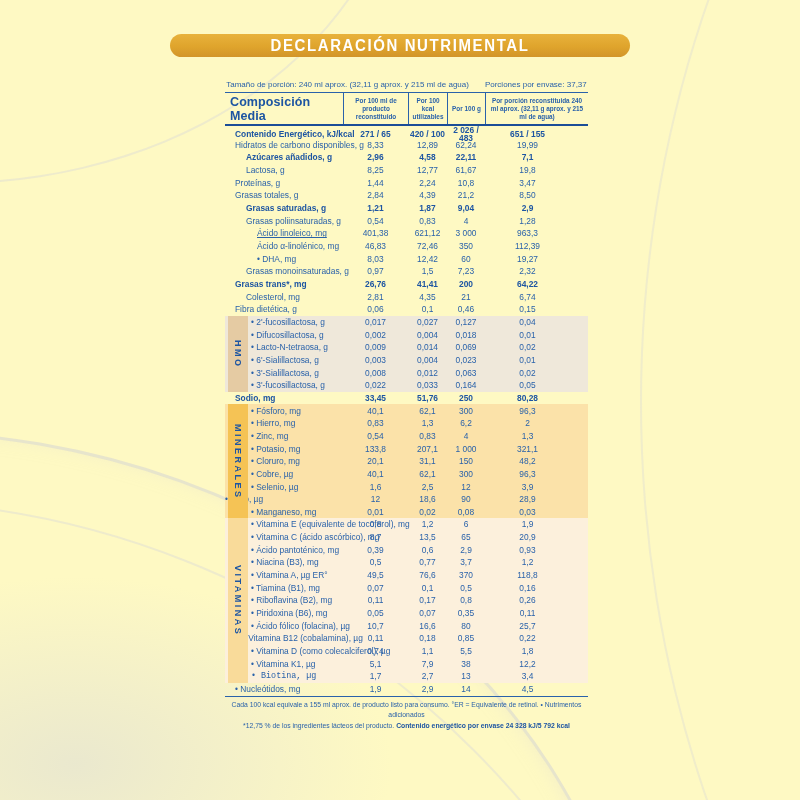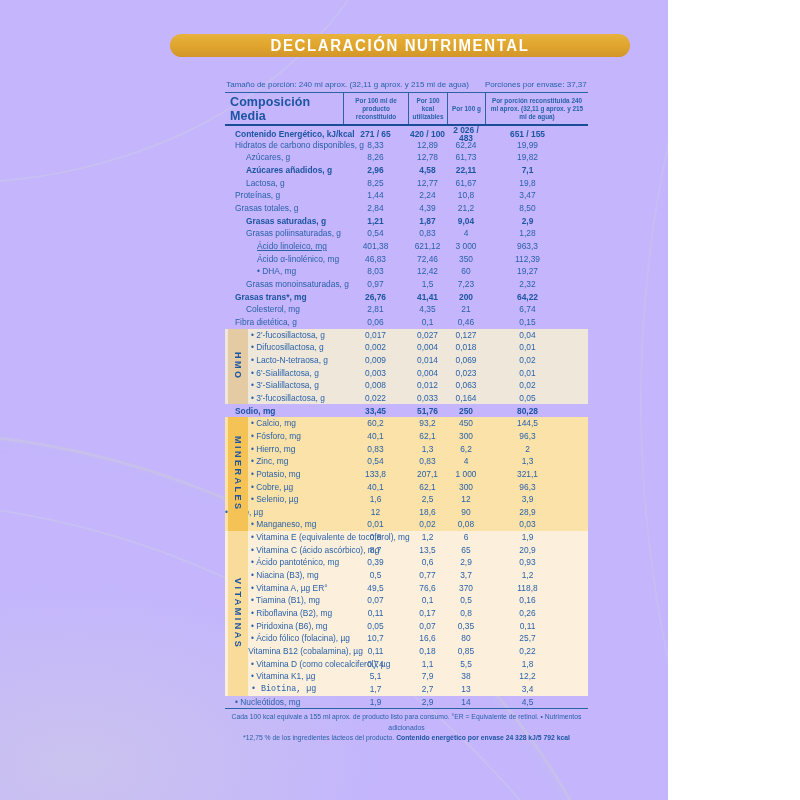--- a/index.html
+++ b/index.html
@@ -1,17 +1,17 @@
 <!DOCTYPE html>
 <html style="--blue: #2a62aa;"><head>
 <meta charset="utf-8">
 <style>
   html,body{margin:0;padding:0;}
   body{width:800px;height:800px;background:#fff;font-family:"Liberation Sans","DejaVu Sans",sans-serif;}
-  .stage{position:relative;width:668px;height:800px;overflow:hidden;background:#c4b5fd;}
+  .stage{position:relative;width:800px;height:800px;overflow:hidden;background:#fef9c3;}
 
   
   .swirl{position:absolute;border-radius:50%;pointer-events:none;}
   .sw1{width:1500px;height:1300px;left:-860px;top:430px;border:3px solid rgba(205,205,215,.45);box-shadow:0 -8px 22px rgba(205,205,215,.35) inset;}
   .sw2{width:1700px;height:1700px;left:-980px;top:500px;border:2px solid rgba(210,210,220,.35);}
   .sw3{width:1600px;height:2000px;left:640px;top:-600px;border:2px solid rgba(210,210,220,.30);}
   .sw4{width:900px;height:700px;left:-500px;top:-520px;border:2px solid rgba(210,210,220,.35);}
   .shade{position:absolute;left:0;top:560px;width:420px;height:240px;background:radial-gradient(ellipse at 18% 85%, rgba(210,212,220,.45), rgba(255,255,255,0) 65%);pointer-events:none;}
 
   
@@ -83,27 +83,20 @@
             <div class="val">2 026 / 483</div>
             <div class="val">651 / 155</div>
           </div>
           <div class="row">
             <div class="lbl" style="padding-left: 10px;">Hidratos de carbono disponibles, g</div>
             <div class="val">8,33</div>
             <div class="val">12,89</div>
             <div class="val">62,24</div>
             <div class="val">19,99</div>
           </div>
-          <div class="row">
-            <div class="lbl" style="padding-left: 21px;">Azúcares, g</div>
-            <div class="val">8,26</div>
-            <div class="val">12,78</div>
-            <div class="val">61,73</div>
-            <div class="val">19,82</div>
-          </div>
           <div class="row b">
             <div class="lbl" style="padding-left: 21px;">Azúcares añadidos, g</div>
             <div class="val">2,96</div>
             <div class="val">4,58</div>
             <div class="val">22,11</div>
             <div class="val">7,1</div>
           </div>
           <div class="row">
             <div class="lbl" style="padding-left: 21px;">Lactosa, g</div>
             <div class="val">8,25</div>
@@ -243,27 +236,20 @@
             <div class="val">51,76</div>
             <div class="val">250</div>
             <div class="val">80,28</div>
           </div>
         </div>
         <div class="section" style="background: rgb(251, 226, 169);">
           <div class="vband" style="background: rgb(245, 195, 85);">
             <span>MINERALES</span>
           </div>
           <div class="row">
-            <div class="lbl" style="padding-left: 26px;">• Calcio, mg</div>
-            <div class="val">60,2</div>
-            <div class="val">93,2</div>
-            <div class="val">450</div>
-            <div class="val">144,5</div>
-          </div>
-          <div class="row">
             <div class="lbl" style="padding-left: 26px;">• Fósforo, mg</div>
             <div class="val">40,1</div>
             <div class="val">62,1</div>
             <div class="val">300</div>
             <div class="val">96,3</div>
           </div>
           <div class="row">
             <div class="lbl" style="padding-left: 26px;">• Hierro, mg</div>
             <div class="val">0,83</div>
             <div class="val">1,3</div>
@@ -276,20 +262,27 @@
             <div class="val">0,83</div>
             <div class="val">4</div>
             <div class="val">1,3</div>
           </div>
           <div class="row">
             <div class="lbl" style="padding-left: 26px;">• Potasio, mg</div>
             <div class="val">133,8</div>
             <div class="val">207,1</div>
             <div class="val">1 000</div>
             <div class="val">321,1</div>
+          </div>
+          <div class="row">
+            <div class="lbl" style="padding-left: 26px;">• Cloruro, mg</div>
+            <div class="val">20,1</div>
+            <div class="val">31,1</div>
+            <div class="val">150</div>
+            <div class="val">48,2</div>
           </div>
           <div class="row">
             <div class="lbl" style="padding-left: 26px;">• Cobre, µg</div>
             <div class="val">40,1</div>
             <div class="val">62,1</div>
             <div class="val">300</div>
             <div class="val">96,3</div>
           </div>
           <div class="row">
             <div class="lbl" style="padding-left: 26px;">• Selenio, µg</div>

